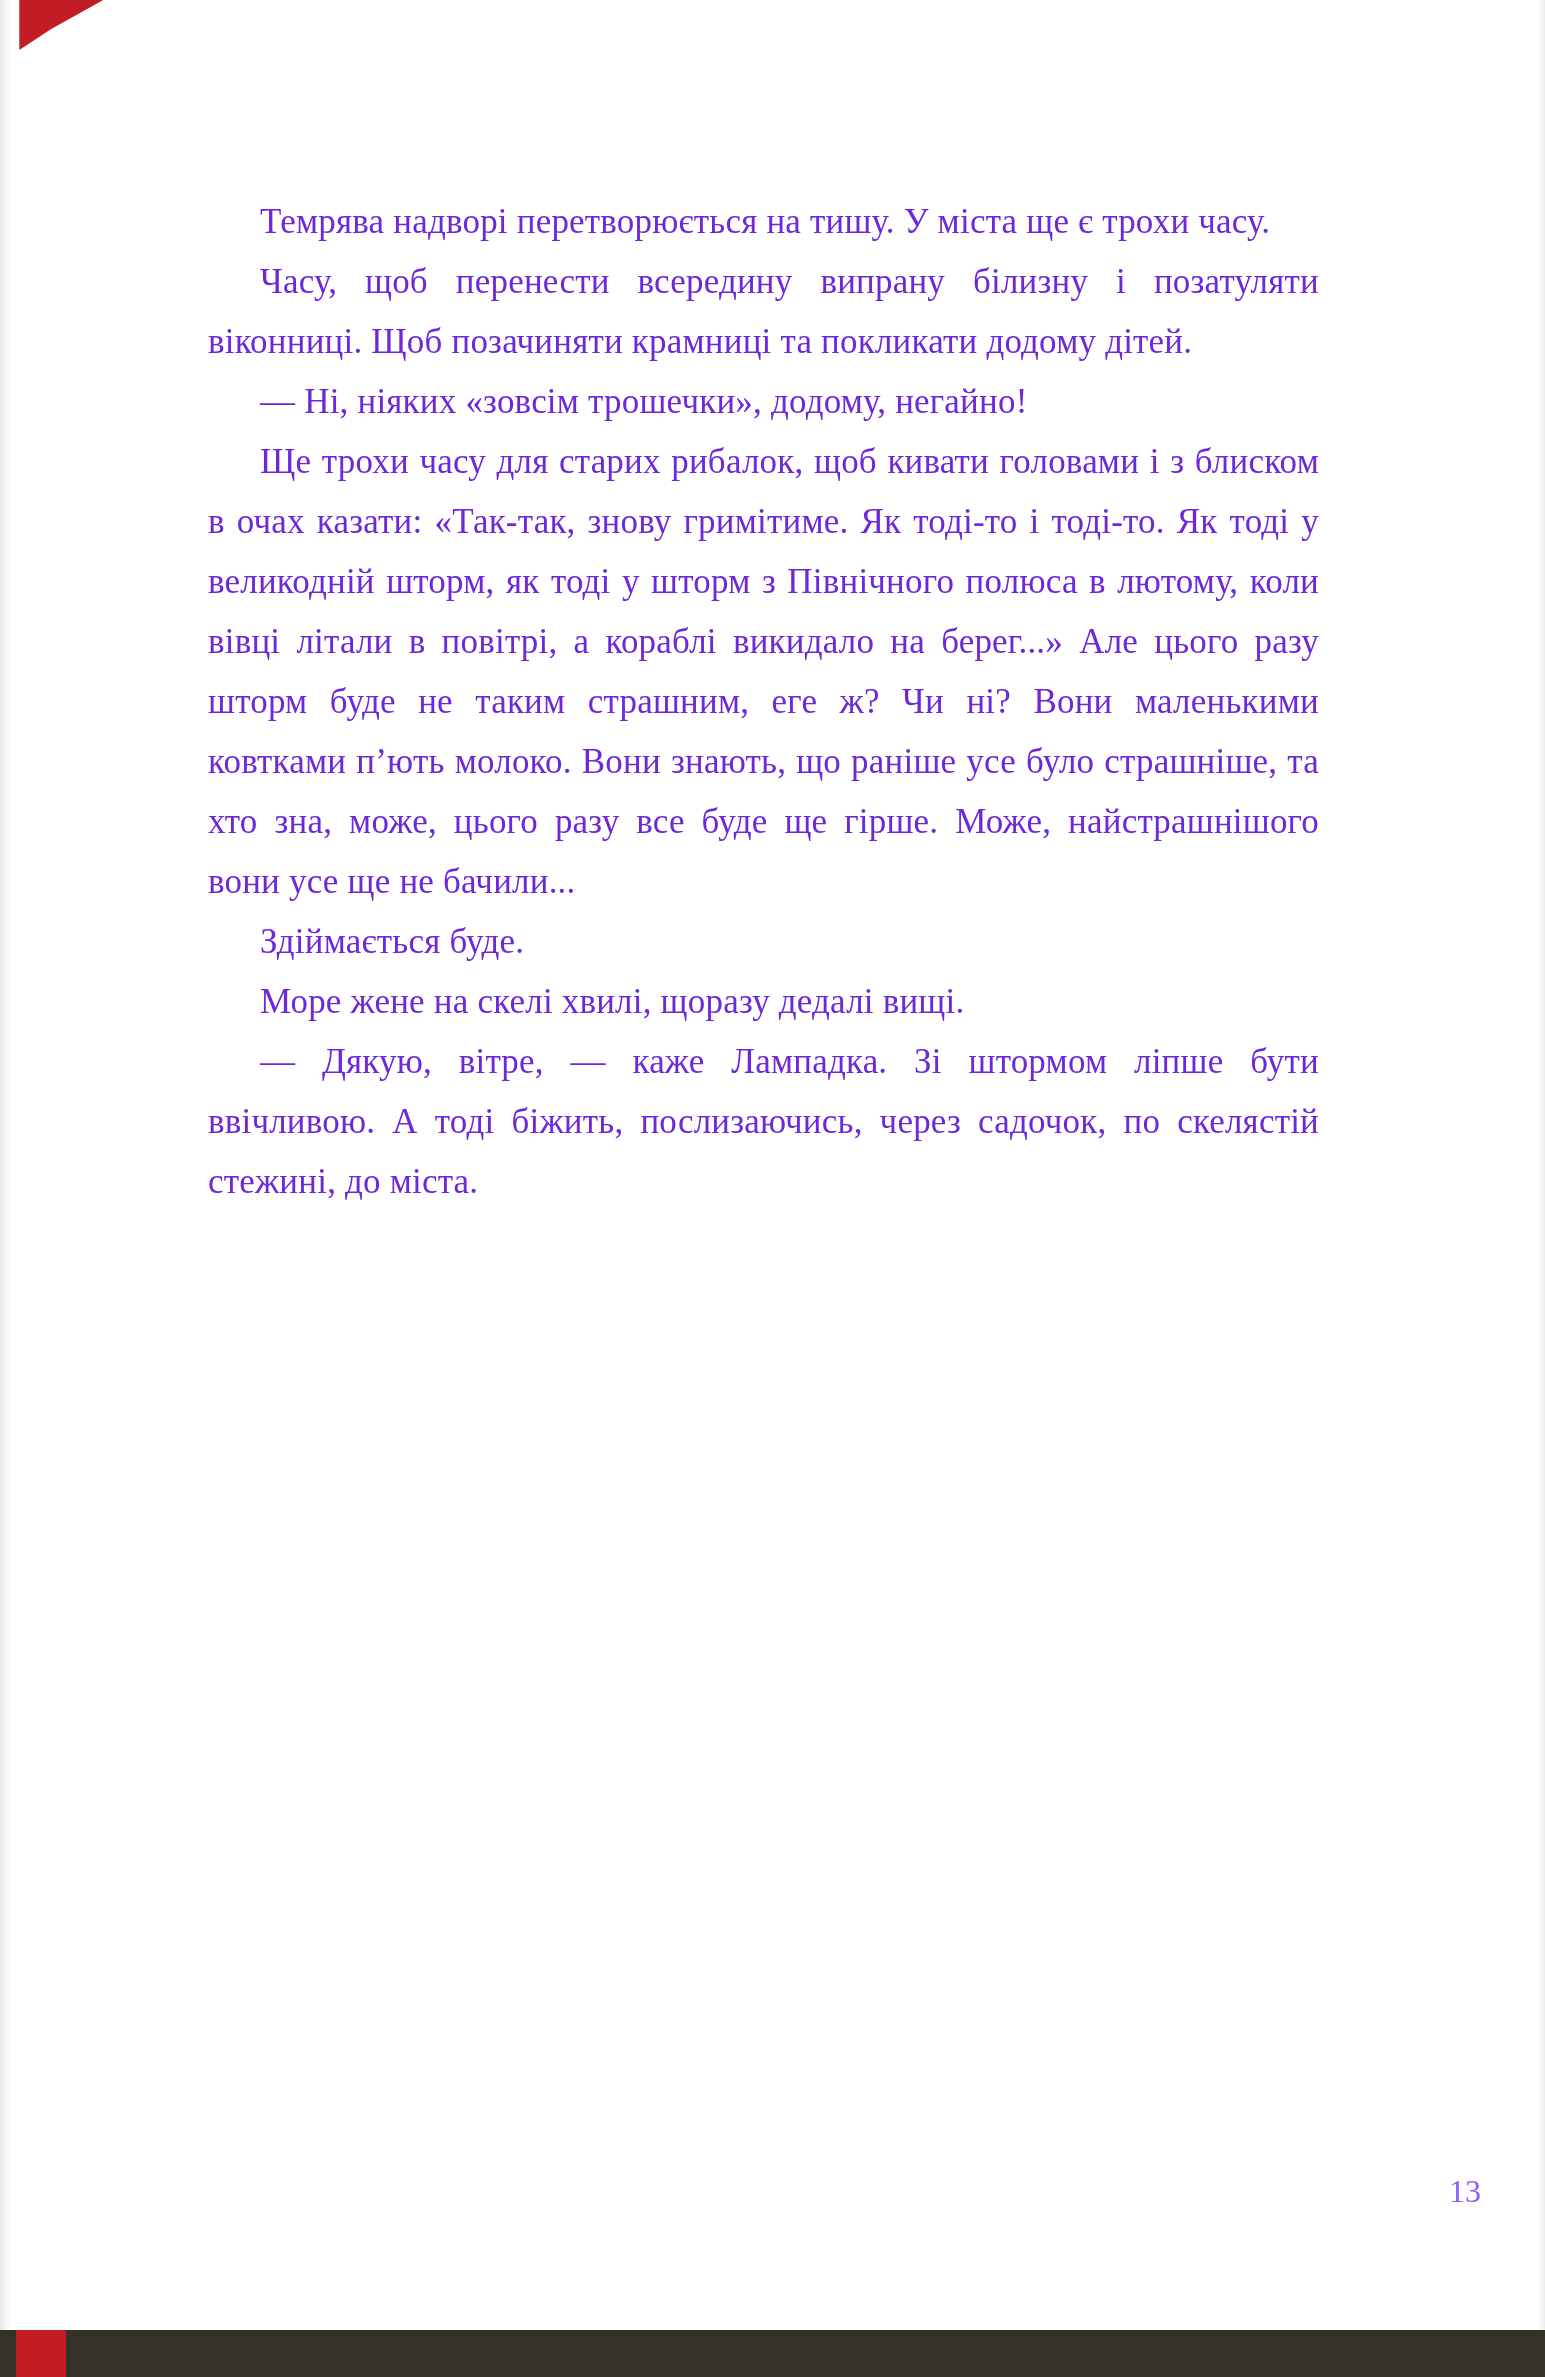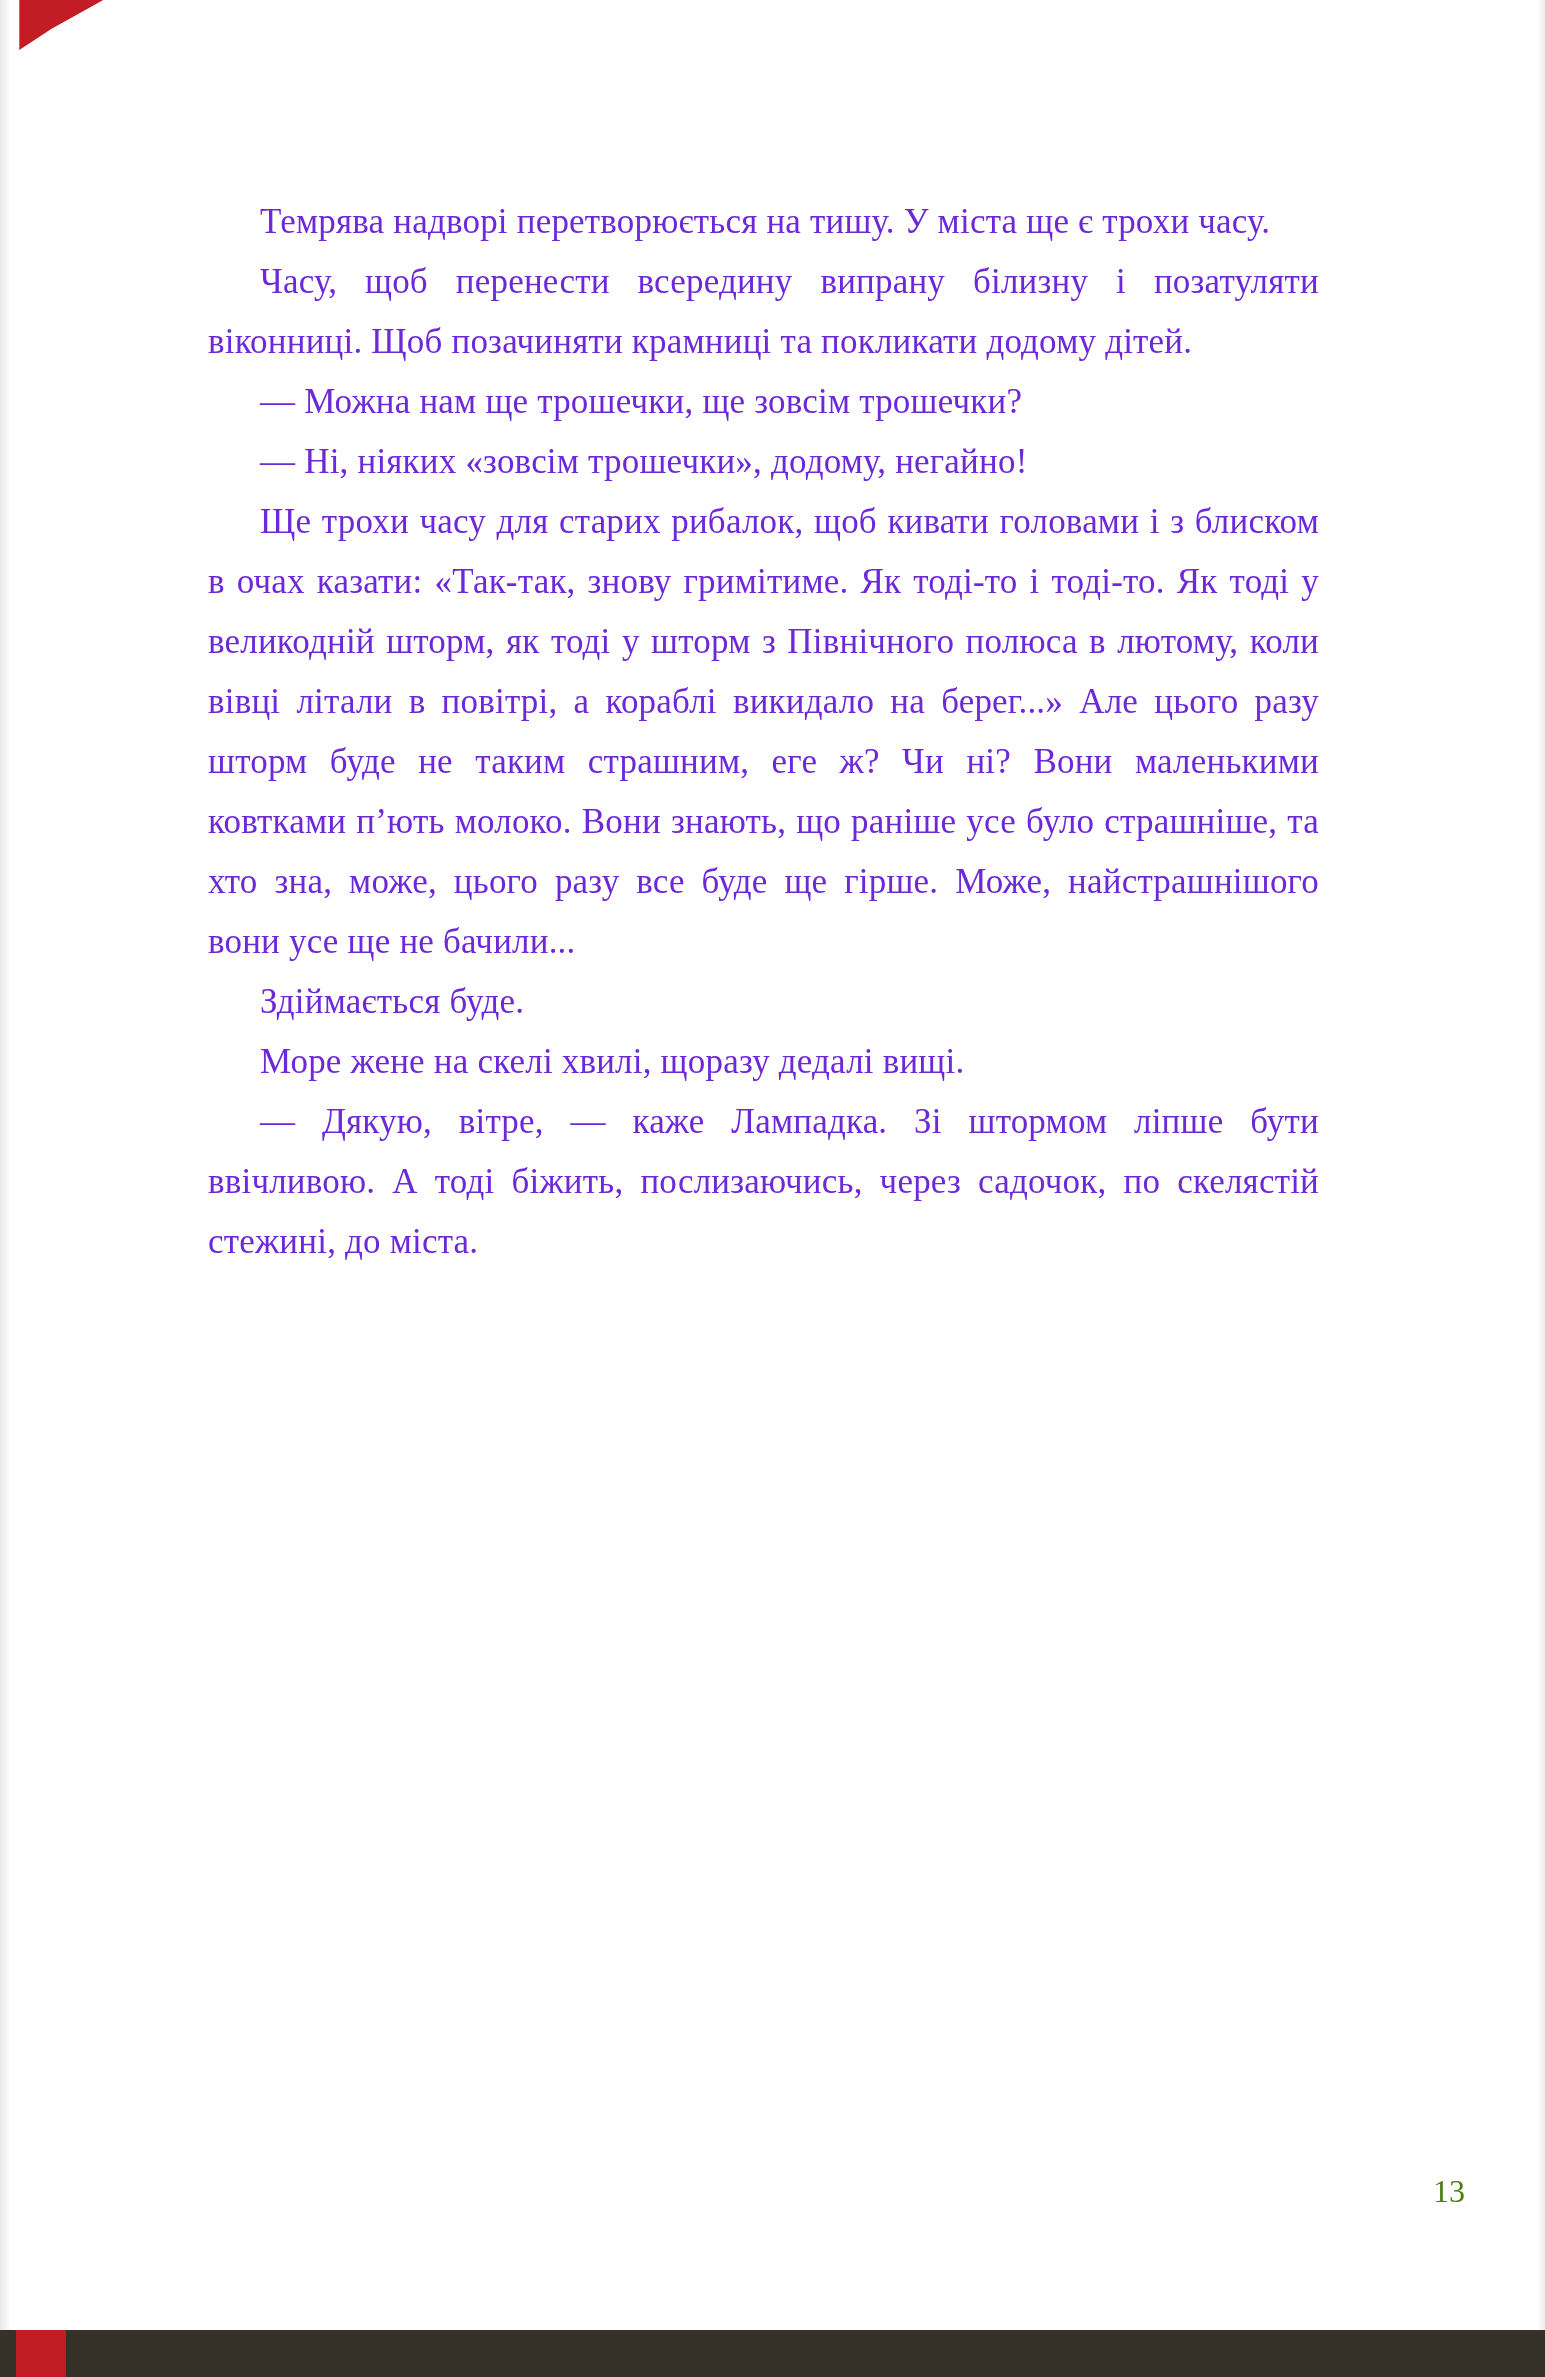--- a/index.html
+++ b/index.html
@@ -58,38 +58,37 @@
     color: #6d28d9;
     text-align: justify;
     text-indent: 52px;
     letter-spacing: 0.2px;
   }
   p.para.gap-before {
     margin-top: 60px;
   }
   .page-number {
     position: absolute;
-    right: 80px;
+    right: 64px;
     top: 2173px;
     font-size: 32px;
-    color: #4d7c0f;
+    color: #8b5cf6;
   }
 </style>
 </head>
 <body>
 
 <div class="scan-edge-left"></div>
 <div class="scan-edge-right"></div>
 
 <div class="corner-decoration"></div>
 
 <div class="text-block" id="paragraphs">
     <p class="para">Темрява надворі перетворюється на тишу. У міста ще є трохи часу.</p>
     <p class="para">Часу, щоб перенести всередину випрану білизну і позатуляти віконниці. Щоб позачиняти крамниці та покликати додому дітей.</p>
-    <p class="para">— Можна нам ще трошечки, ще зовсім трошечки?</p>
     <p class="para">— Ні, ніяких «зовсім трошечки», додому, негайно!</p>
     <p class="para">Ще трохи часу для старих рибалок, щоб кивати головами і з блиском в очах казати: «Так-так, знову гримітиме. Як тоді-то і тоді-то. Як тоді у великодній шторм, як тоді у шторм з Північного полюса в лютому, коли вівці літали в повітрі, а кораблі викидало на берег...» Але цього разу шторм буде не таким страшним, еге ж? Чи ні? Вони маленькими ковтками п’ють молоко. Вони знають, що раніше усе було страшніше, та хто зна, може, цього разу все буде ще гірше. Може, найстрашнішого вони усе ще не бачили...</p>
     <p class="para">Здіймається буде.</p>
     <p class="para">Море жене на скелі хвилі, щоразу дедалі вищі.</p>
     <p class="para">— Дякую, вітре, — каже Лампадка. Зі штормом ліпше бути ввічливою. А тоді біжить, послизаючись, через садочок, по скелястій стежині, до міста.</p>
   </div>
 
 <div class="page-number">13</div>
 
 <div class="footer-strip">

